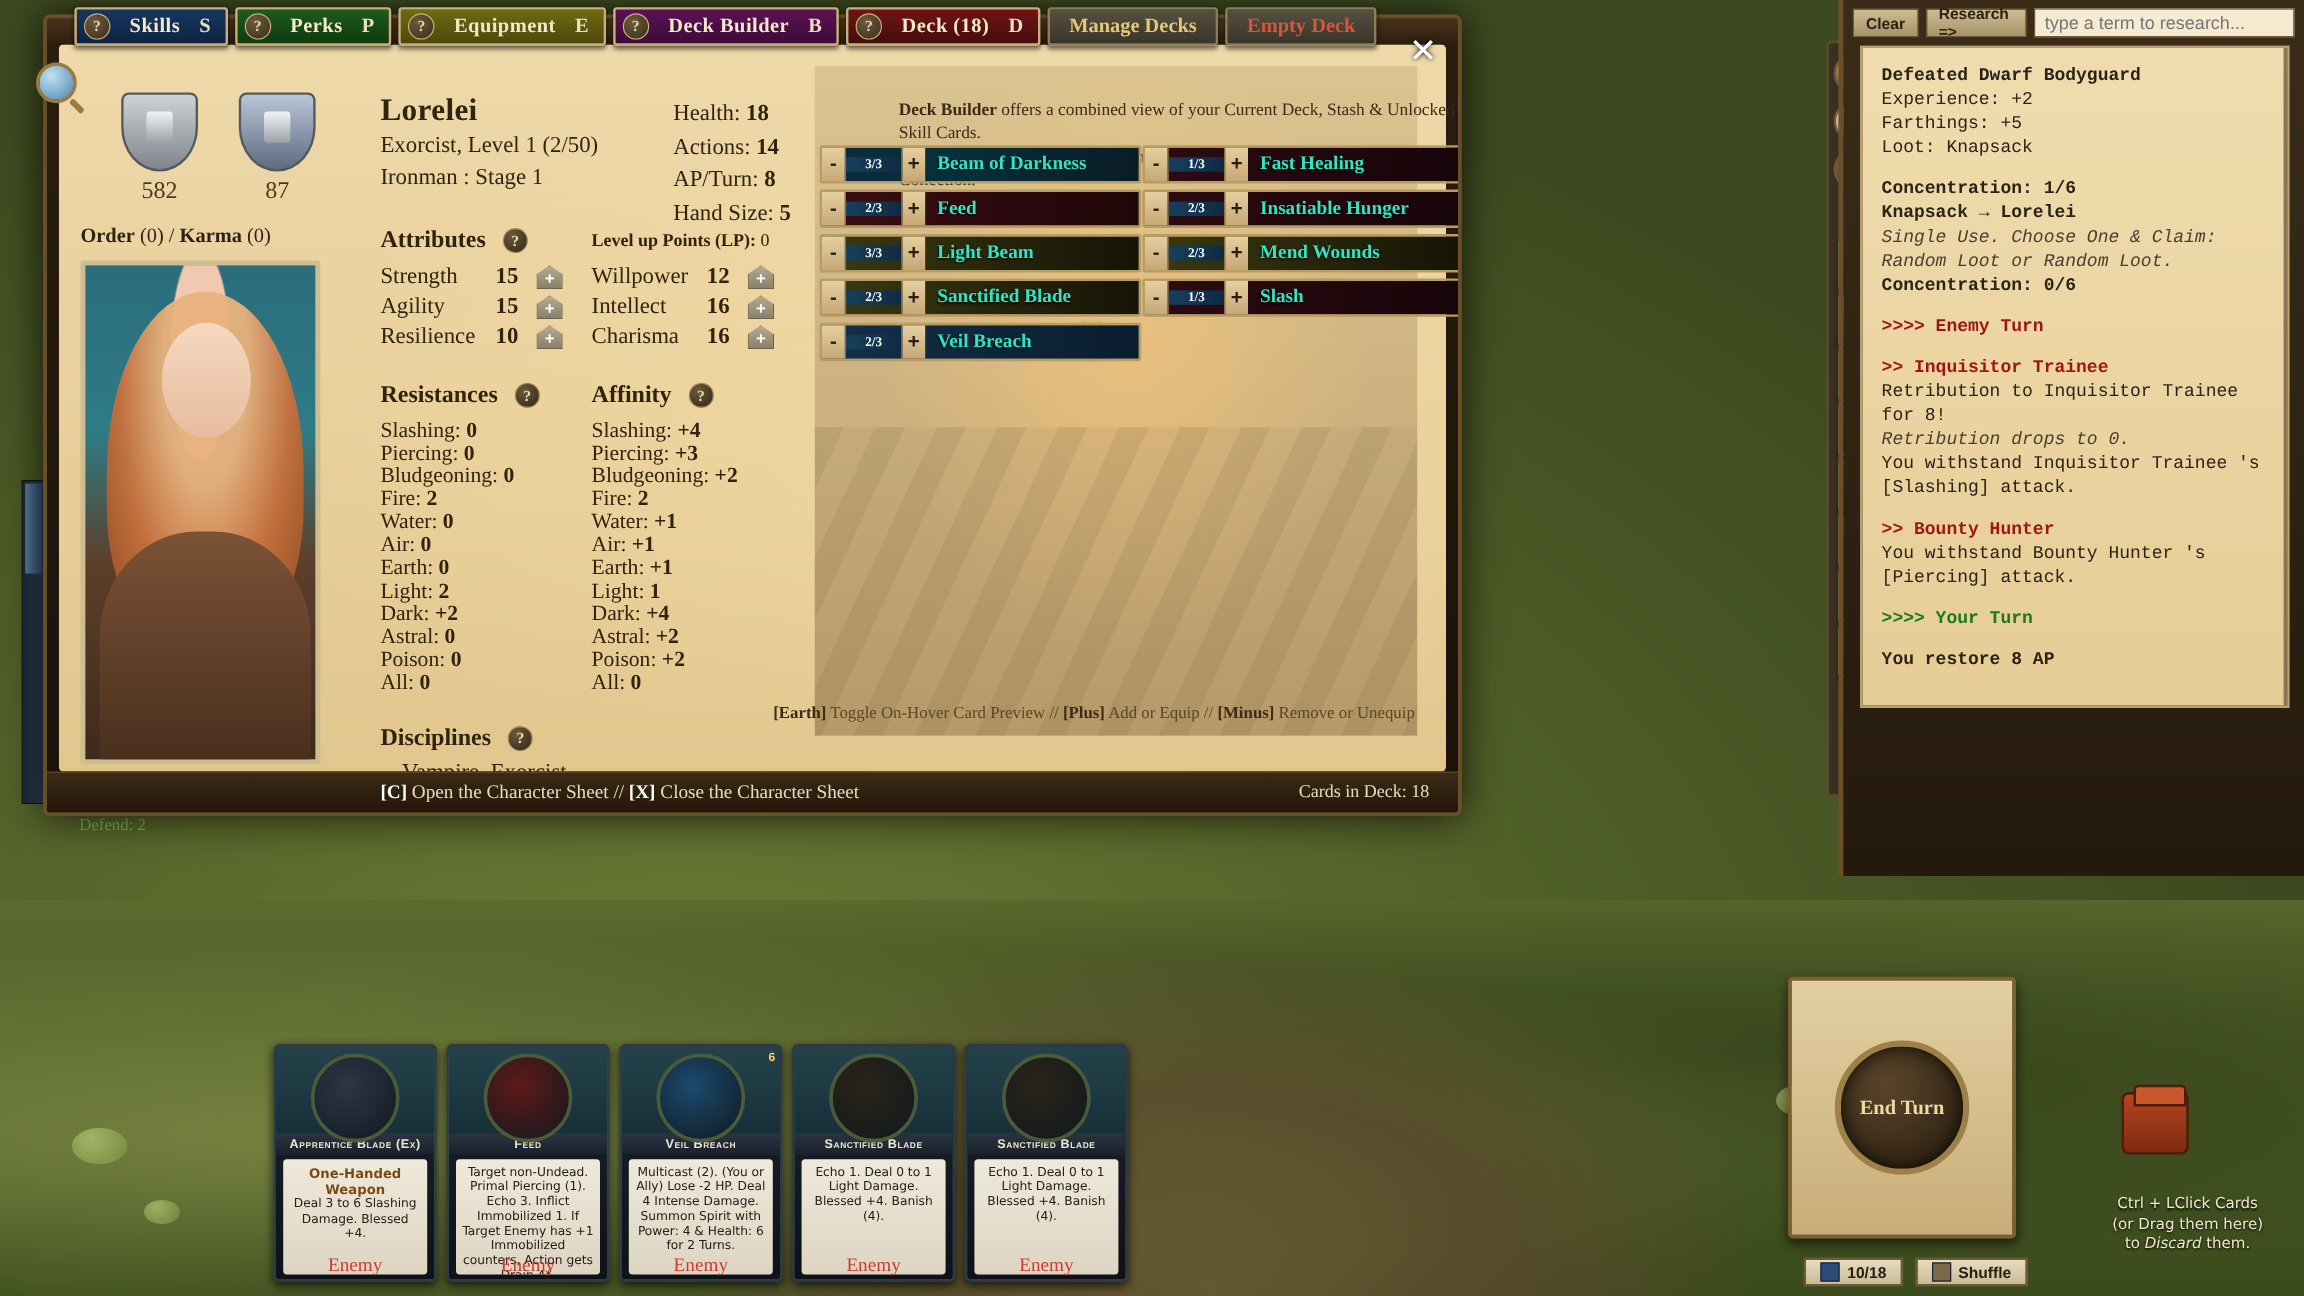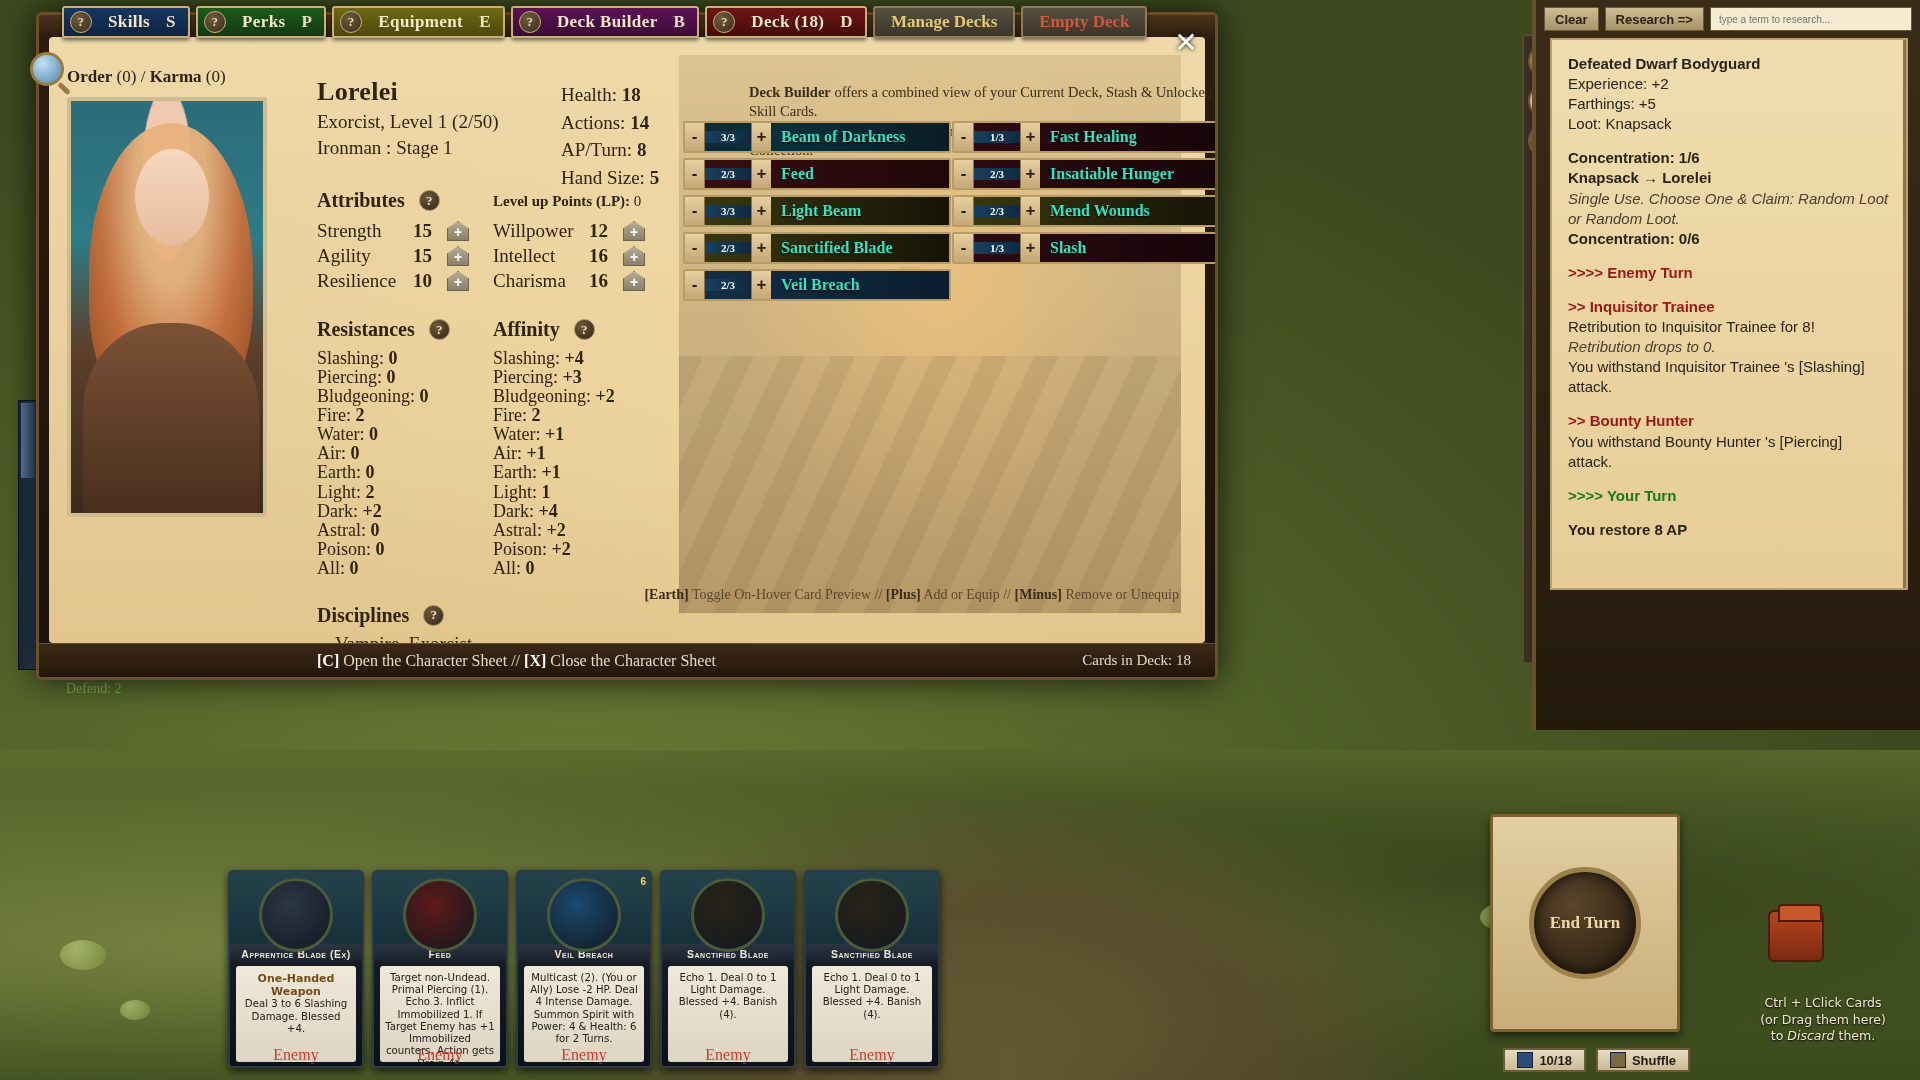--- a/index.html
+++ b/index.html
@@ -270,34 +270,34 @@
     background:linear-gradient(#3a2c18,#241a0c);
     border-left:4px solid #6b4f2a;
     z-index:38;
   }
   #logScroll{
     position:absolute;left:14px;right:12px;top:38px;bottom:140px;
     background:linear-gradient(#f0dcae,#e6cd96);
     border:2px solid #b9a071;
     padding:14px 16px;
     overflow:hidden;
-    font-family:Liberation Sans, sans-serif;
+    font-family:Liberation Mono, monospace;
   }
   #logbar{
     position:absolute;left:8px;right:8px;top:6px;height:26px;display:flex;gap:6px;align-items:center;
   }
   .logbtn{
     height:24px;padding:0 10px;display:flex;align-items:center;justify-content:center;
     background:linear-gradient(#cdbd93,#a8926a);
     border:1px solid #6b5836;color:#2c2212;font-size:13px;font-weight:bold;
     font-family:"Liberation Sans",sans-serif;
   }
   #researchInput{
     flex:1;height:24px;border:1px solid #6b5836;background:#f6ead0;
-    color:#8a7a5c;font-size:10px;padding:0 8px;
+    color:#8a7a5c;font-size:15px;padding:0 8px;
     font-family:"Liberation Sans",sans-serif;
   }
   .logline{font-size:15px;color:#2b2318;line-height:1.34;}
   .logline.b{font-weight:bold;}
   .logline.red{color:#9c1616;font-weight:bold;}
   .logline.green{color:#1a7a14;font-weight:bold;}
   .logline.it{font-style:italic;color:#4a4032;}
   .gap{height:14px;}
   #logbarRight{position:absolute;right:14px;top:40px;bottom:142px;width:3px;background:#8b7450;}
 
@@ -432,20 +432,30 @@
 
 <div id="sheet">
   <div id="sheetTopStrip"></div>
   <div id="sheetInner">
 
     <div id="scene">
       <div class="lamp" style="left:44%;top:38%;"></div>
     </div>
 
     <div id="heroCol">
+      <div class="crests">
+        <div class="crest">
+          <div class="shield"></div>
+          <div class="num">582</div>
+        </div>
+        <div class="crest two">
+          <div class="shield"></div>
+          <div class="num">87</div>
+        </div>
+      </div>
       <div id="orderline">
         <b>Order</b>
         <span>(0)</span>
         <span>/</span>
         <b>Karma</b>
         <span>(0)</span>
       </div>
       <div id="portrait">
         <div class="hair"></div>
         <div class="face"></div>

